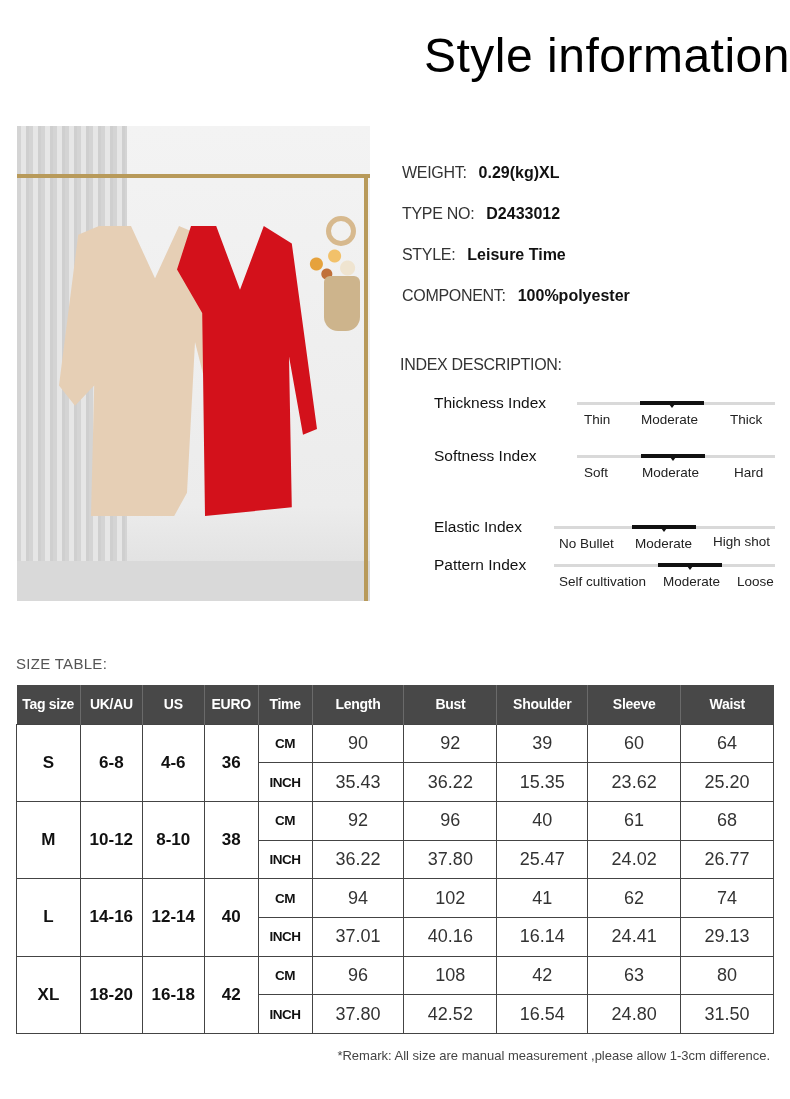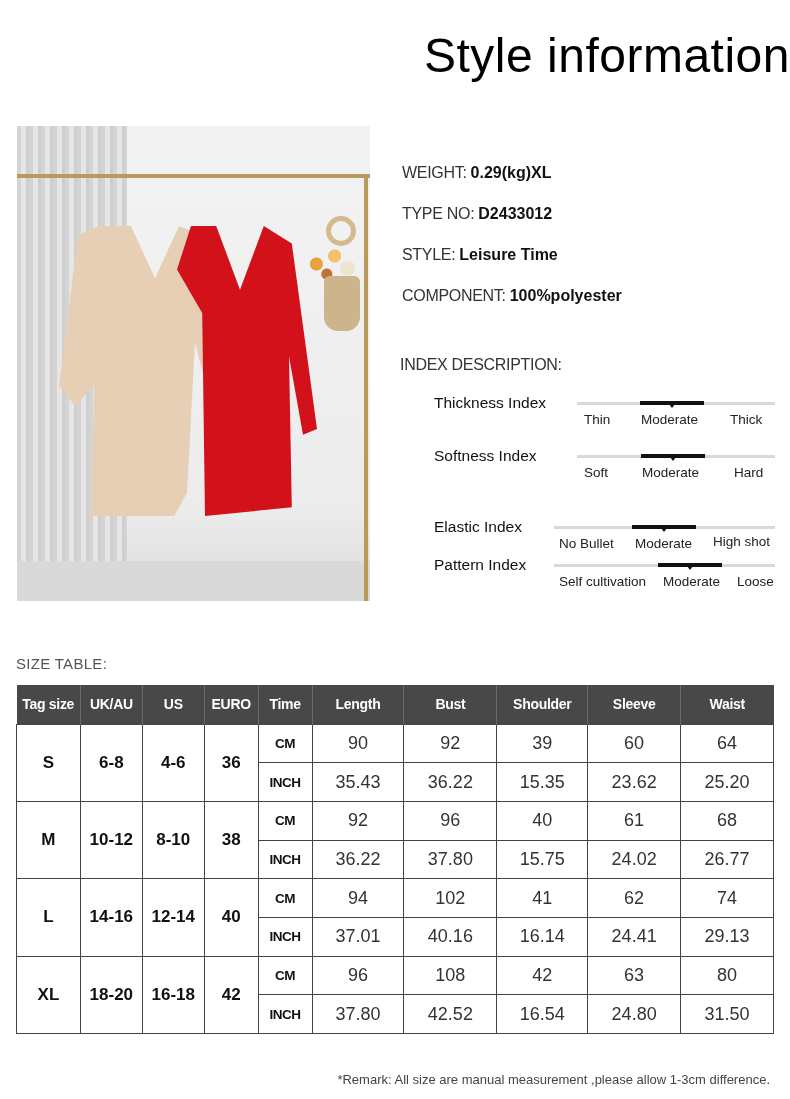--- a/index.html
+++ b/index.html
@@ -14,39 +14,39 @@
   .photo .dress-beige { position: absolute; left: 42px; top: 100px; width: 160px; height: 290px; background: #e6cfb5; clip-path: polygon(25% 0, 45% 0, 60% 18%, 75% 0, 88% 3%, 100% 55%, 95% 62%, 85% 40%, 80% 92%, 72% 100%, 20% 100%, 22% 55%, 10% 62%, 0 55%, 12% 3%); }
   .photo .dress-red { position: absolute; left: 160px; top: 100px; width: 140px; height: 290px; background: #d3111b; clip-path: polygon(10% 0, 28% 0, 45% 22%, 62% 0, 82% 6%, 100% 70%, 90% 72%, 80% 45%, 82% 97%, 20% 100%, 18% 30%, 0 15%); }
   .photo .basket { position: absolute; right: 8px; top: 90px; width: 40px; height: 130px; }
   .photo .basket .ring { position: absolute; left: 4px; top: 0; width: 30px; height: 30px; border: 5px solid #d7b98e; border-radius: 50%; }
   .photo .basket .bag { position: absolute; left: 2px; top: 60px; width: 36px; height: 55px; background: #cdb48c; border-radius: 6px 6px 14px 14px; }
   .photo .basket .flowers { position: absolute; left: -16px; top: 28px; width: 52px; height: 40px; background: radial-gradient(circle at 20% 50%,#e6a23c 0 6px,transparent 7px), radial-gradient(circle at 55% 30%,#f2c16a 0 6px,transparent 7px), radial-gradient(circle at 80% 60%,#efe4d0 0 7px,transparent 8px), radial-gradient(circle at 40% 75%,#c0703a 0 5px,transparent 6px); }
 
   .info { position: absolute; left: 402px; }
   .info-row { position: absolute; left: 0; white-space: nowrap; font-size: 16px; }
   .info-row .lbl { color: #333; font-weight: 400; letter-spacing: -0.3px; }
-  .info-row .val { color: #111; font-weight: 700; margin-left: 4px; text-align: right; }
+  .info-row .val { color: #111; font-weight: 700; margin-left: 12px; text-align: right; }
 
   .index-title { position: absolute; left: 400px; top: 356px; font-size: 16px; color: #333; letter-spacing: -0.3px; }
   .idx { position: absolute; left: 400px; width: 360px; height: 40px; margin-left: 32px; }
   .idx .name { position: absolute; left: 2px; top: 0; font-size: 15.5px; color: #111; }
   .idx .track { position: absolute; height: 3px; background: #d9d9d9; top: 8px; }
   .idx .fill { position: absolute; height: 4px; background: #111; top: 7px; }
   .idx .marker { position: absolute; top: 10px; width: 0; height: 0; border-left: 3px solid transparent; border-right: 3px solid transparent; border-top: 4px solid #111; }
   .idx .opt { position: absolute; top: 18px; font-size: 13.5px; color: #222; white-space: nowrap; }
 
   .size-title { position: absolute; left: 16px; top: 655px; font-size: 15px; color: #555; letter-spacing: 0.3px; }
   table.size { position: absolute; left: 16px; top: 685px; width: 758px; border-collapse: collapse; }
   table.size th { background: #484848; color: #fff; font-weight: 700; height: 39px; border-left: 1px solid #6a6a6a; font-size: 14px; letter-spacing: -0.3px; }
   table.size th:first-child { border-left: none; }
   table.size td { border: 1px solid #444; text-align: center; font-size: 17px; height: 38.7px; color: #222; }
   table.size td.sz { font-weight: 700; font-size: 17px; color: #111; }
   table.size td.unit { font-weight: 700; font-size: 13.5px; letter-spacing: -0.5px; color: #111; }
   table.size td.num { font-weight: 400; font-size: 18px; color: #333; text-align: center; }
-  .remark { position: absolute; right: 20px; top: 1048px; font-size: 13px; color: #444; margin-top: 24px; }
+  .remark { position: absolute; right: 20px; top: 1048px; font-size: 13px; color: #444; }
 </style>
 </head>
 <body>
 
 <div class="title">Style information</div>
 
 <div class="photo">
   <div class="wall"></div>
   <div class="curtain"></div>
   <div class="floor"></div>
@@ -179,21 +179,21 @@
       <td class="num">92</td>
       <td class="num">96</td>
       <td class="num">40</td>
       <td class="num">61</td>
       <td class="num">68</td>
     </tr>
     <tr>
       <td class="unit">INCH</td>
       <td class="num">36.22</td>
       <td class="num">37.80</td>
-      <td class="num">15.75</td>
+      <td class="num">25.47</td>
       <td class="num">24.02</td>
       <td class="num">26.77</td>
     </tr>
 
     <tr>
       <td rowspan="2" class="sz">L</td>
       <td rowspan="2" class="sz">14-16</td>
       <td rowspan="2" class="sz">12-14</td>
       <td rowspan="2" class="sz">40</td>
       <td class="unit">CM</td>

